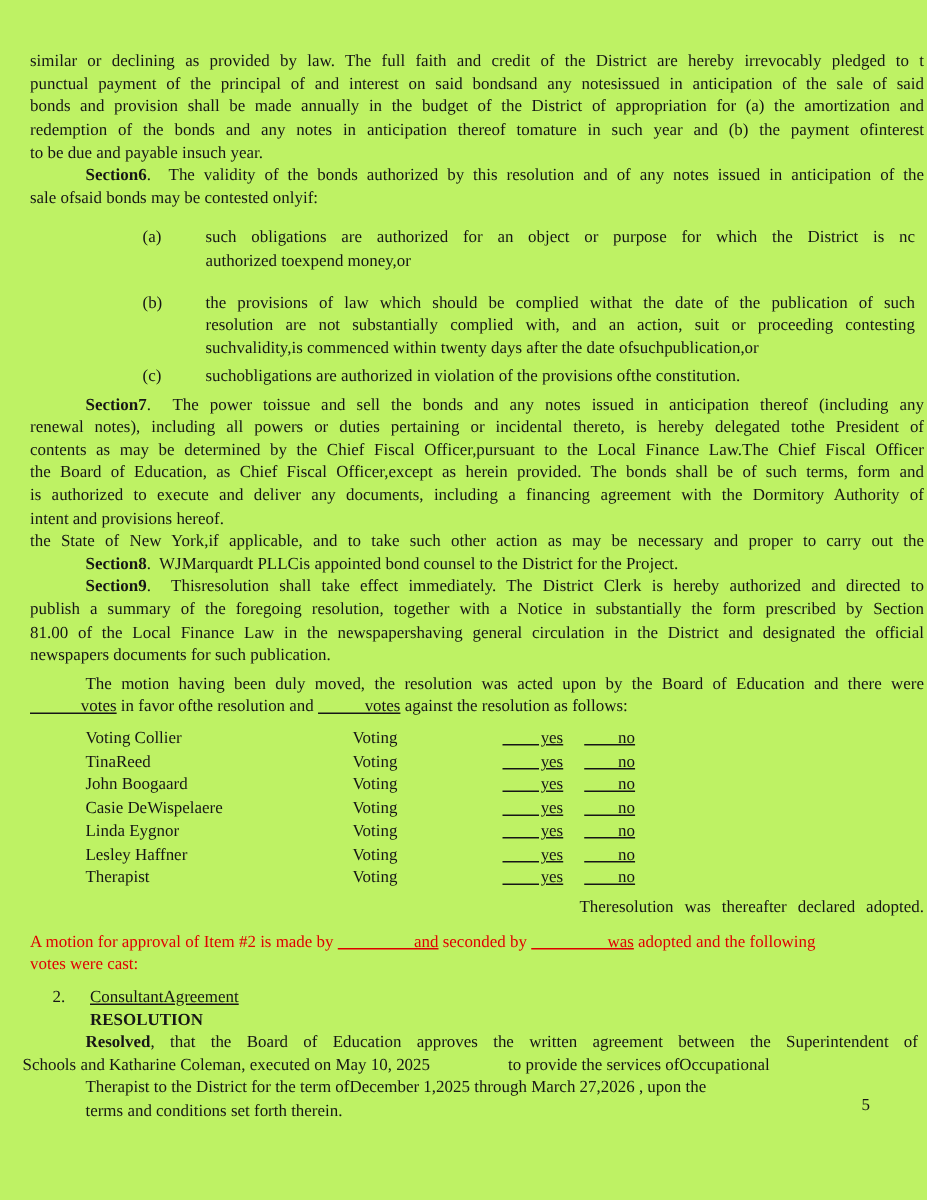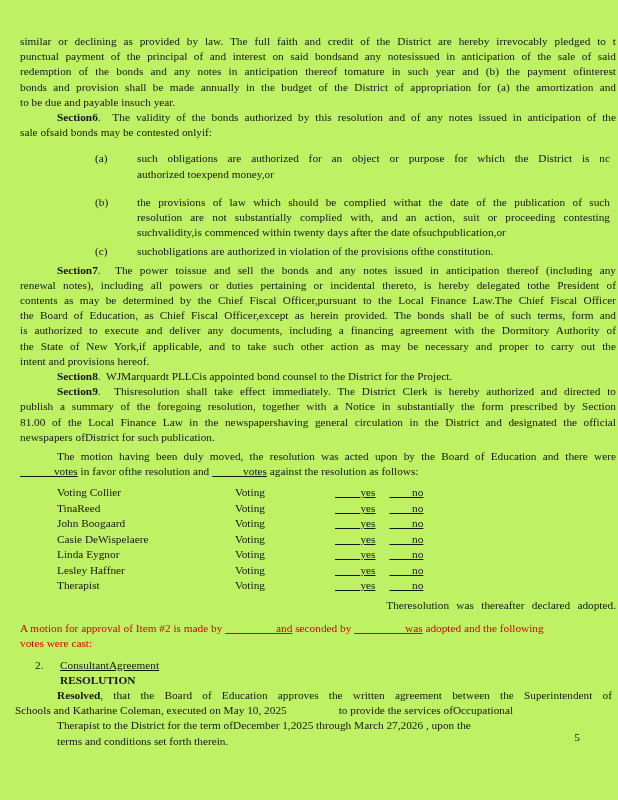--- a/index.html
+++ b/index.html
@@ -48,22 +48,22 @@
   .page-number{position:absolute;right:38px;top:730px;}
 </style>
 </head>
 <body>
 
 <div class="page">
 
   <div class="para">
       <div class="ln">similar or declining as provided by law. The full faith and credit of the District are hereby irrevocably pledged to t</div>
       <div class="ln">punctual payment of the principal of and interest on said bondsand any notesissued in anticipation of the sale of said</div>
+      <div class="ln">bonds and provision shall be made annually in the budget of the District of appropriation for (a) the amortization and</div>
       <div class="ln">redemption of the bonds and any notes in anticipation thereof tomature in such year and (b) the payment ofinterest</div>
-      <div class="ln">bonds and provision shall be made annually in the budget of the District of appropriation for (a) the amortization and</div>
       <div class="ln last">to be due and payable insuch year.</div>
     </div>
 
   <div class="para">
     <div class="jfirst"><span class="b">Section6</span><span>.&nbsp; The validity of the bonds authorized by this resolution and of any notes issued in anticipation of the</span></div>
     <div>
         <div class="ln last">sale ofsaid bonds may be contested onlyif:</div>
       </div>
   </div>
 
@@ -89,35 +89,35 @@
       </div>
   </div>
 
   <div class="para mt-s7">
     <div class="jfirst"><span class="b">Section7</span><span>.&nbsp; The power toissue and sell the bonds and any notes issued in anticipation thereof (including any</span></div>
     <div>
         <div class="ln">renewal notes), including all powers or duties pertaining or incidental thereto, is hereby delegated tothe President of</div>
         <div class="ln">contents as may be determined by the Chief Fiscal Officer,pursuant to the Local Finance Law.The Chief Fiscal Officer</div>
         <div class="ln">the Board of Education, as Chief Fiscal Officer,except as herein provided. The bonds shall be of such terms, form and</div>
         <div class="ln">is authorized to execute and deliver any documents, including a financing agreement with the Dormitory Authority of</div>
+        <div class="ln last">intent and provisions hereof.</div>
         <div class="ln">the State of New York,if applicable, and to take such other action as may be necessary and proper to carry out the</div>
-        <div class="ln last">intent and provisions hereof.</div>
       </div>
   </div>
 
   <div class="para">
     <div class="jfirst" style="text-align-last:left;"><span class="b">Section8</span><span>.&nbsp; WJMarquardt PLLCis appointed bond counsel to the District for the Project.</span></div>
   </div>
 
   <div class="para">
     <div class="jfirst"><span class="b">Section9</span><span>.&nbsp; Thisresolution shall take effect immediately. The District Clerk is hereby authorized and directed to</span></div>
     <div>
         <div class="ln">publish a summary of the foregoing resolution, together with a Notice in substantially the form prescribed by Section</div>
         <div class="ln">81.00 of the Local Finance Law in the newspapershaving general circulation in the District and designated the official</div>
-        <div class="ln last">newspapers ofDistrict for such publication.</div>
+        <div class="ln last">newspapers documents for such publication.</div>
       </div>
   </div>
 
   <div class="para mt-motion">
     <div class="jfirst"><span>The motion having been duly moved, the resolution was acted upon by the Board of Education and there were</span></div>
     <div class="ln last"><span class="u">&nbsp;&nbsp;&nbsp;&nbsp;&nbsp;&nbsp;&nbsp;&nbsp;&nbsp;&nbsp;&nbsp;&nbsp;votes</span><span> in favor ofthe resolution and </span><span class="u">&nbsp;&nbsp;&nbsp;&nbsp;&nbsp;&nbsp;&nbsp;&nbsp;&nbsp;&nbsp;&nbsp;votes</span><span> against the resolution as follows:</span></div>
   </div>
 
   <div class="vote-table">
     <div class="vote-row">

